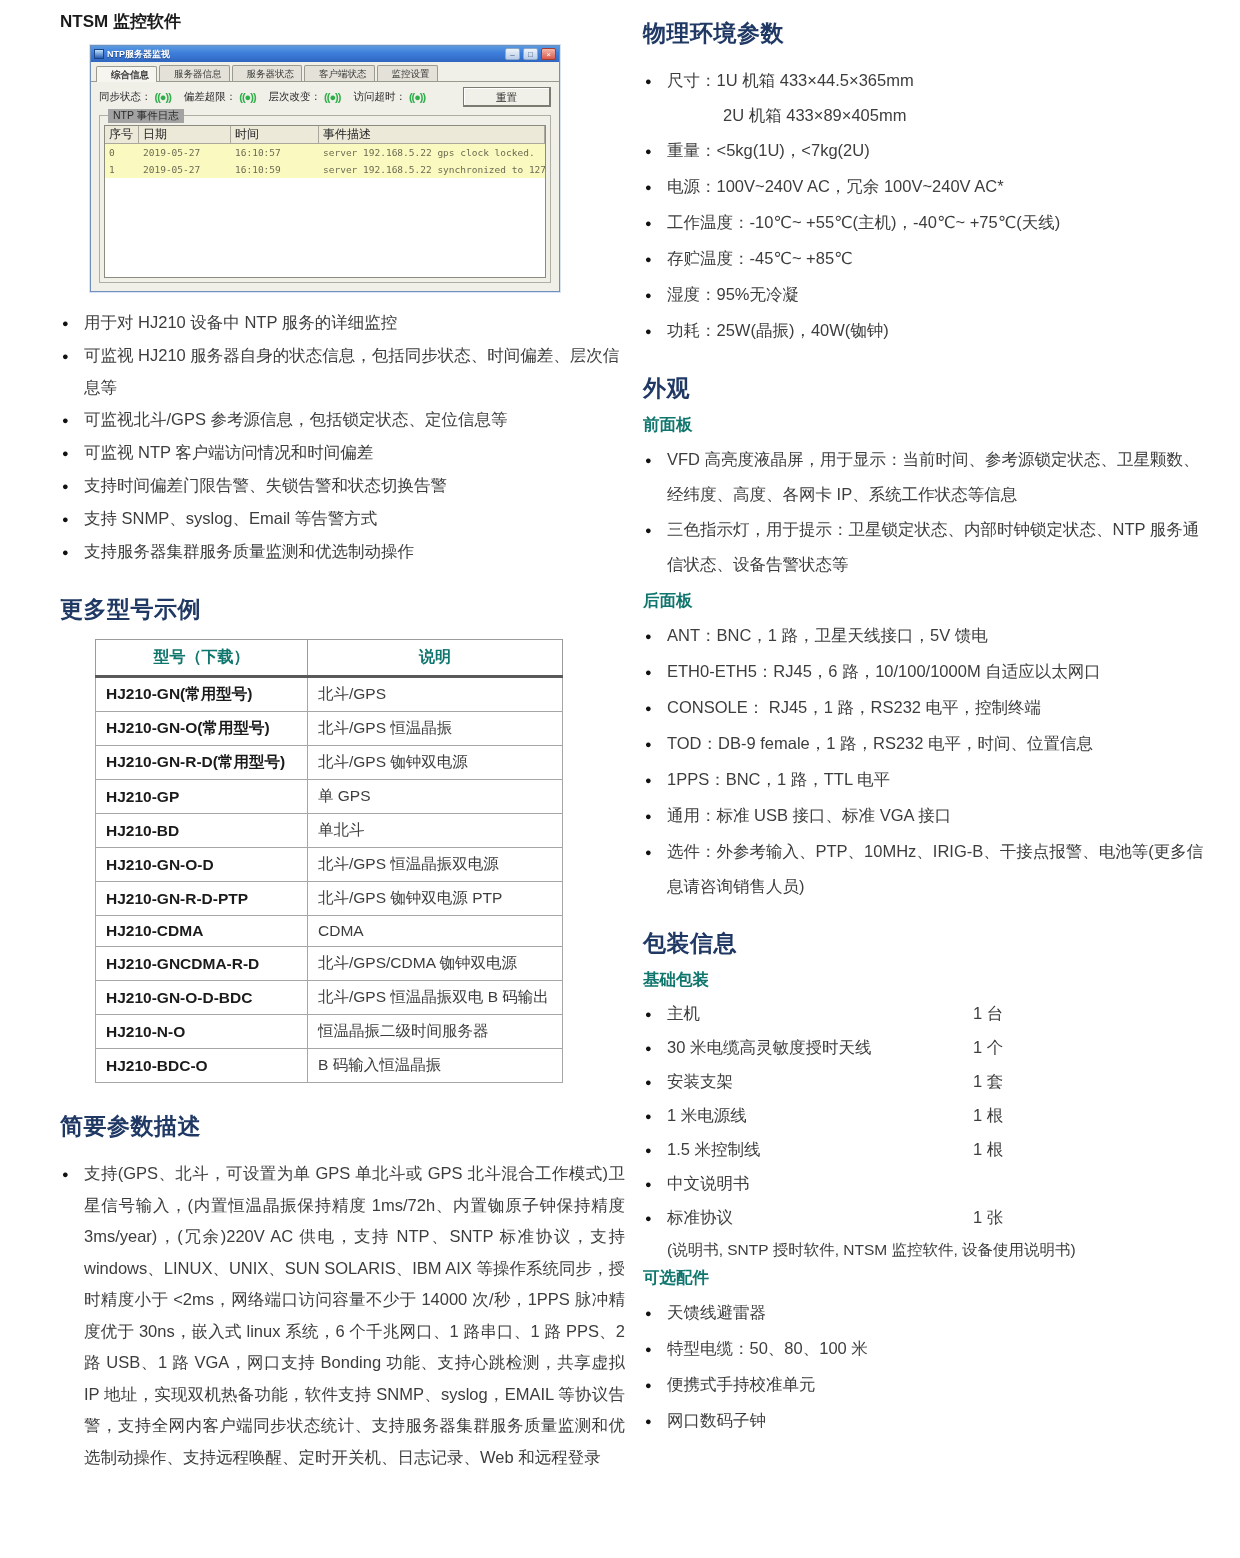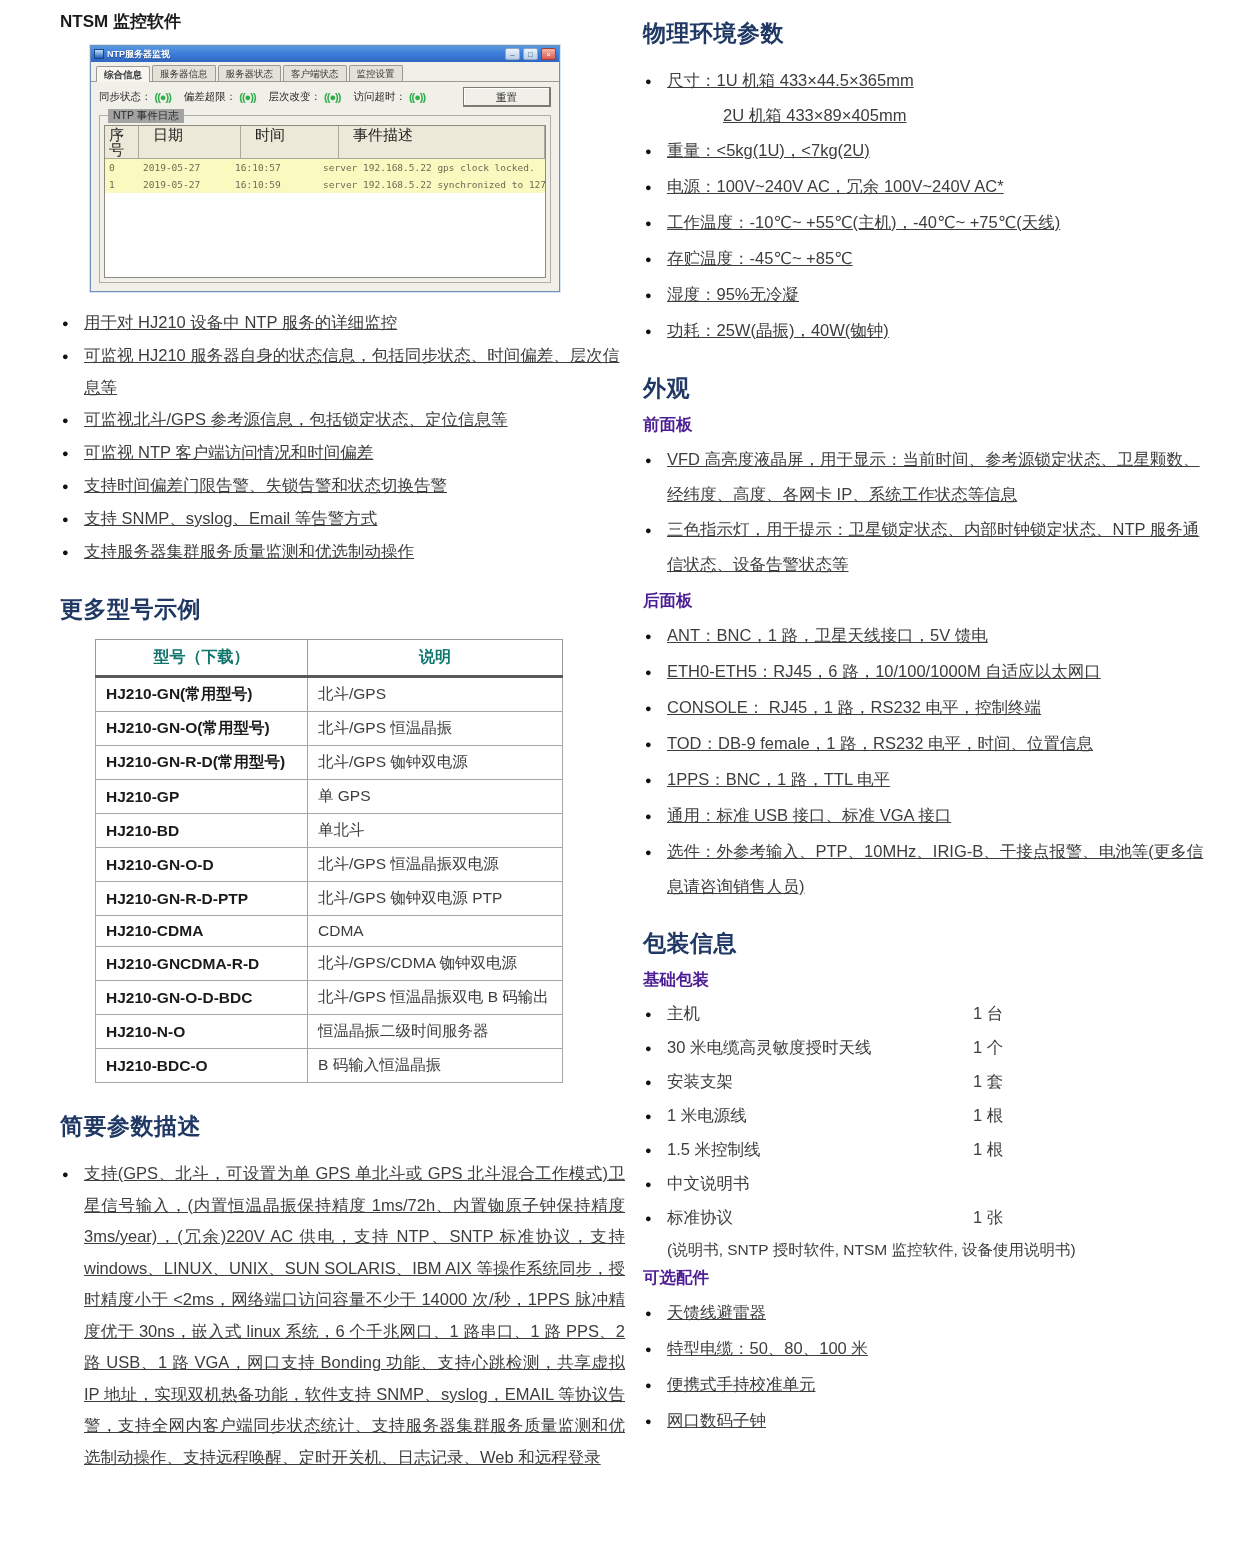--- a/index.html
+++ b/index.html
@@ -9,21 +9,21 @@
     font-family: "Liberation Sans", "DejaVu Sans", sans-serif;
     color: #404040;
   }
   .page { display: flex; padding: 8px 36px 0 60px; }
   .col-left { flex: 0 0 565px; width: 565px; }
   .col-right { flex: 0 0 565px; width: 565px; margin-left: 18px; }
 
   
   .doc-h3 { font-size: 17px; font-weight: bold; color: #1a1a1a; margin: 2px 0 12px 0; }
   .doc-h2 { font-size: 23px; font-weight: bold; color: #1f3864; letter-spacing: 0.5px; }
-  .doc-h4 { font-size: 16.5px; font-weight: bold; color: #4c1d95; margin: 8px 0 6px 0; }
+  .doc-h4 { font-size: 16.5px; font-weight: bold; color: #0f766e; margin: 8px 0 6px 0; }
 
   
   .app-window {
     margin-left: 30px; width: 470px; height: 247px;
     border: 1px solid #6f8fbf; background: #f0efe8;
     box-shadow: 0 0 0 1px #d9e4f2; font-size: 11px; color: #333;
     display: flex; flex-direction: column; justify-content: flex-end;
   }
   .titlebar {
     height: 16px; flex: 0 0 16px; display: flex; align-items: center;
@@ -33,51 +33,51 @@
   .app-icon { width: 10px; height: 10px; background: linear-gradient(#bfe0ff, #2a5db0); border: 1px solid #1c4587; }
   .title-text { flex: 1; font-size: 9px; font-weight: bold; text-shadow: 0 1px 1px #1c4587; white-space: nowrap; overflow: hidden; }
   .win-btn {
     width: 15px; height: 12px; font-size: 8px; line-height: 11px; text-align: center;
     background: linear-gradient(#eef4fb, #b9cde8); border: 1px solid #8fa8c8; border-radius: 2px; color: #2b4a75;
   }
   .win-btn.close { background: linear-gradient(#f3b8ac, #d9594a); color: #fff; border-color: #a33b2e; }
 
   .tabbar { display: flex; gap: 2px; padding: 3px 5px 0 5px; border-bottom: 1px solid #9a9a8e; height: 20px; flex: 0 0 20px; }
   .tab {
-    padding: 2px 7px 1px 7px; font-size: 9.5px; white-space: nowrap;
+    padding: 2px 7px 1px 14px; font-size: 9.5px; white-space: nowrap;
     border: 1px solid #9a9a8e; border-bottom: none; border-radius: 2px 2px 0 0;
     background: #e4e2d8; color: #3a3a3a;
   }
   .tab.active { background: #f6f5f0; font-weight: bold; position: relative; top: 1px; }
 
   .status-row { display: flex; align-items: center; padding: 5px 8px 4px 8px; }
   .status-item { display: flex; align-items: center; margin-right: 13px; }
   .status-label { font-size: 10.5px; color: #2b2b2b; }
   .signal-icon { color: #2faf4a; font-weight: bold; font-size: 11px; margin-left: 3px; letter-spacing: -1px; white-space: nowrap; }
   .reset-btn {
     margin-left: auto; width: 88px; height: 20px; font-size: 10.5px; color: #1f1f1f;
     background: #f0efe8; border: 1px solid #7b7b72; border-right-width: 2px; border-bottom-width: 2px;
     box-shadow: inset 1px 1px 0 #ffffff; text-align: center; line-height: 18px;
   }
 
   .log-group { margin: 4px 8px 8px 8px; flex: 1; border: 1px solid #b0aea2; position: relative; padding: 9px 4px 4px 4px; }
   .log-group-label { position: absolute; top: -7px; left: 8px; background: #a3a3a3; padding: 0 5px; font-size: 10.5px; color: #2b2b2b; }
   .log-table { background: #ffffff; border: 1px solid #8b8b80; height: 100%; overflow: hidden; display: flex; flex-direction: column; }
   .log-row { display: flex; line-height: 15px; }
-  .log-row.header { background: #ece9d8; border-bottom: 1px solid #aaa89c; font-size: 15px; color: #222; gap: 10px; }
+  .log-row.header { background: #ece9d8; border-bottom: 1px solid #aaa89c; font-size: 12px; color: #222; }
   .log-row.header > div { border-right: 1px solid #aaa89c; padding: 1px 4px; }
   .log-row.entry { background: #fafac0; color: #6b6b55; font-family: "DejaVu Sans Mono", monospace; font-size: 9.5px; }
   .log-row.entry > div { padding: 1px 4px; white-space: nowrap; overflow: hidden; }
   .lc1 { flex: 0 0 34px; } .lc2 { flex: 0 0 92px; } .lc3 { flex: 0 0 88px; } .lc4 { flex: 1; }
 
   
   .bullets { margin-top: 14px; }
   .bullet-item { display: flex; align-items: flex-start; }
   .bullet-dot { flex: 0 0 24px; width: 24px; font-size: 11px; color: #111; padding-top: 1px; text-align: left; padding-left: 2px; }
-  .bullet-text { flex: 1; text-decoration: underline; }
+  .bullet-text { flex: 1; }
   .left-bullets .bullet-item { font-size: 16.5px; line-height: 32px; color: #3d3d3d; }
   .left-bullets .bullet-dot { line-height: 32px; }
 
   .r-bullets .bullet-item { font-size: 16.5px; line-height: 35px; color: #3d3d3d; }
   .r-bullets .bullet-dot { line-height: 35px; }
   .line2 { margin-left: 56px; }
   .line2:empty { display: none; }
 
   
   .models-table {

